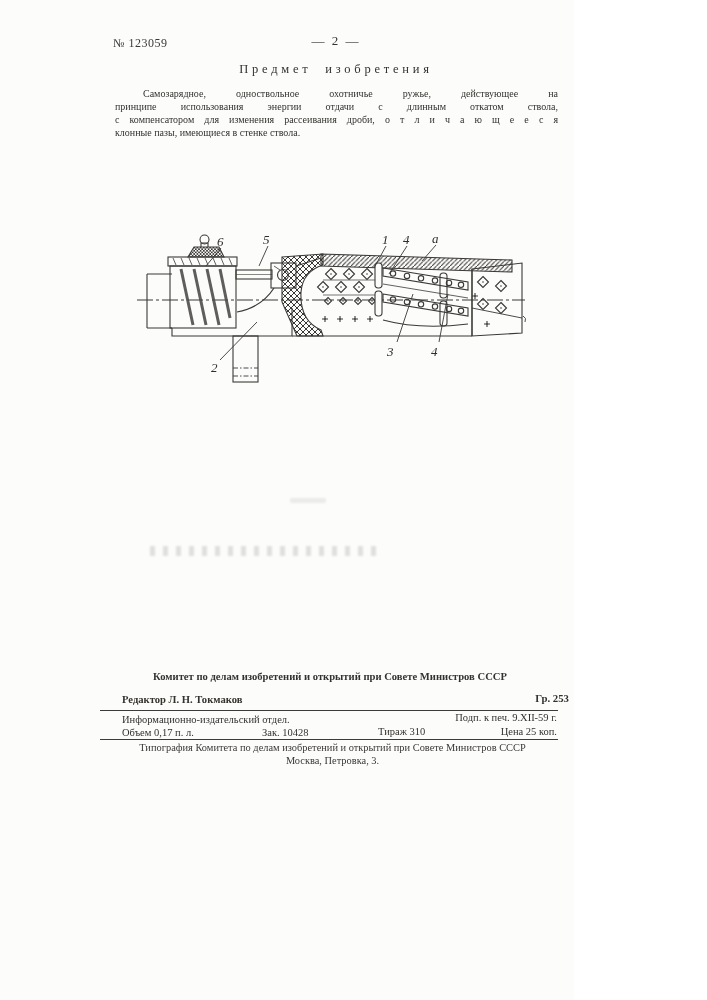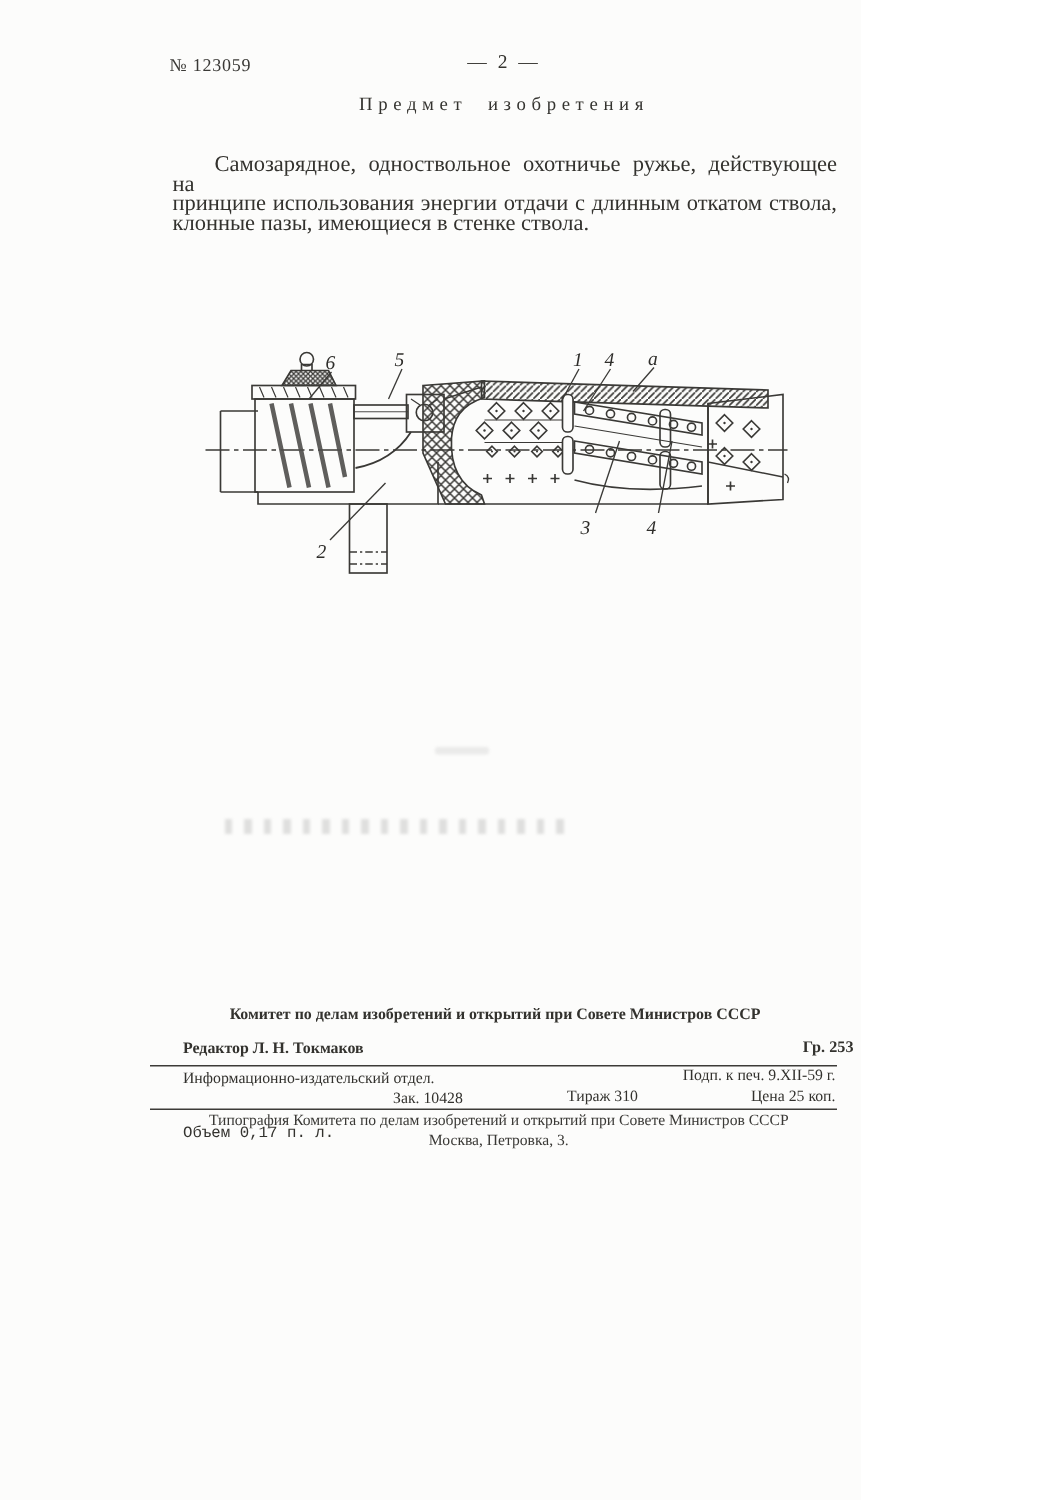--- a/index.html
+++ b/index.html
@@ -7,35 +7,35 @@
     position:relative;width:574px;height:1000px;
     background:#fcfcfb;
     font-family:"Liberation Serif", serif;
     color:#2e2d2b;overflow:hidden;
   }
   .abs{position:absolute;}
   .patent-no{left:113px;top:36px;font-size:12px;letter-spacing:.5px;color:#3a3936;}
   .page-no{left:115px;top:33px;width:442px;text-align:center;font-size:13px;letter-spacing:2px;color:#35342f;}
   .sec-title{left:115px;top:62px;width:442px;text-align:center;font-size:12.5px;
     letter-spacing:.30em;word-spacing:.55em;color:#34332f;}
-  .claims{left:115px;top:104px;width:443px;font-size:15px;line-height:12.9px;color:#33322e;}
+  .claims{left:115px;top:88px;width:443px;font-size:10px;line-height:12.9px;color:#33322e;}
   .claims .ln{text-align:justify;text-align-last:justify;white-space:normal;}
   .claims .ln.first{text-indent:28px;}
   .claims .ln.last{text-align-last:left;}
   .fig{left:135px;top:230px;}
   .fig svg text{font-family:"Liberation Serif",serif;font-style:italic;font-size:13px;fill:#2f2e2b;stroke:none;}
   .footer-committee{left:100px;top:671px;width:460px;text-align:center;font-size:10.6px;font-weight:bold;color:#33322e;}
   .footer-editor{left:122px;top:694px;font-size:10.6px;font-weight:600;color:#33322e;}
   .footer-group{left:352px;top:692px;width:217px;text-align:right;font-size:10.8px;font-weight:bold;color:#33322e;}
   .rule{left:100px;width:458px;height:0;border-top:1.4px solid #3c3b38;}
   .rule1{top:710px;}
   .rule2{top:739px;}
   .footer-dept{left:122px;top:714px;font-size:10.5px;color:#33322e;}
   .footer-podp{left:340px;top:712px;width:217px;text-align:right;font-size:10.5px;color:#33322e;}
-  .footer-volume{left:122px;top:750px;font-size:10.5px;color:#33322e;font-family:Liberation Mono, monospace;}
+  .footer-volume{left:122px;top:727px;font-size:10.5px;color:#33322e;}
   .footer-order{left:262px;top:727px;font-size:10.5px;color:#33322e;}
   .footer-tirazh{left:378px;top:726px;font-size:10.5px;color:#33322e;}
   .footer-price{left:440px;top:726px;width:117px;text-align:right;font-size:10.5px;color:#33322e;}
   .footer-printer{left:100px;top:742px;width:465px;text-align:center;font-size:10.4px;color:#3a3936;}
   .footer-address{left:100px;top:755px;width:465px;text-align:center;font-size:10.4px;color:#3a3936;}
   .smudge{background:repeating-linear-gradient(90deg, rgba(110,110,110,.20) 0 5px, transparent 5px 13px);
     filter:blur(1.2px);}
   .speck{background:rgba(110,110,110,.25);filter:blur(1px);border-radius:2px;}
 </style>
 </head>
@@ -44,20 +44,21 @@
 <div class="page">
 
   <div class="abs patent-no">№ 123059</div>
   <div class="abs page-no">— 2 —</div>
 
   <div class="abs sec-title">Предмет изобретения</div>
 
   <div class="abs claims">
     <div class="ln first">Самозарядное, одноствольное охотничье ружье, действующее на</div>
     <div class="ln">принципе использования энергии отдачи с длинным откатом ствола,</div>
+    <div class="ln">с компенсатором для изменения рассеивания дроби, о&nbsp;т&nbsp;л&nbsp;и&nbsp;ч&nbsp;а&nbsp;ю&nbsp;щ&nbsp;е&nbsp;е&nbsp;с&nbsp;я</div>
     <div class="ln last">клонные пазы, имеющиеся в стенке ствола.</div>
   </div>
 
   <div class="abs fig">
     <svg width="440" height="165" viewBox="0 0 440 165" fill="none" stroke="#3a3936" stroke-width="1.1">
       <defs>
         <pattern id="ph45" width="4.5" height="4.5" patternUnits="userSpaceOnUse">
           <path d="M0,4.5 L4.5,0" stroke="#3a3936" stroke-width="1.1"></path>
         </pattern>
         <pattern id="pxh" width="6" height="6" patternUnits="userSpaceOnUse">

